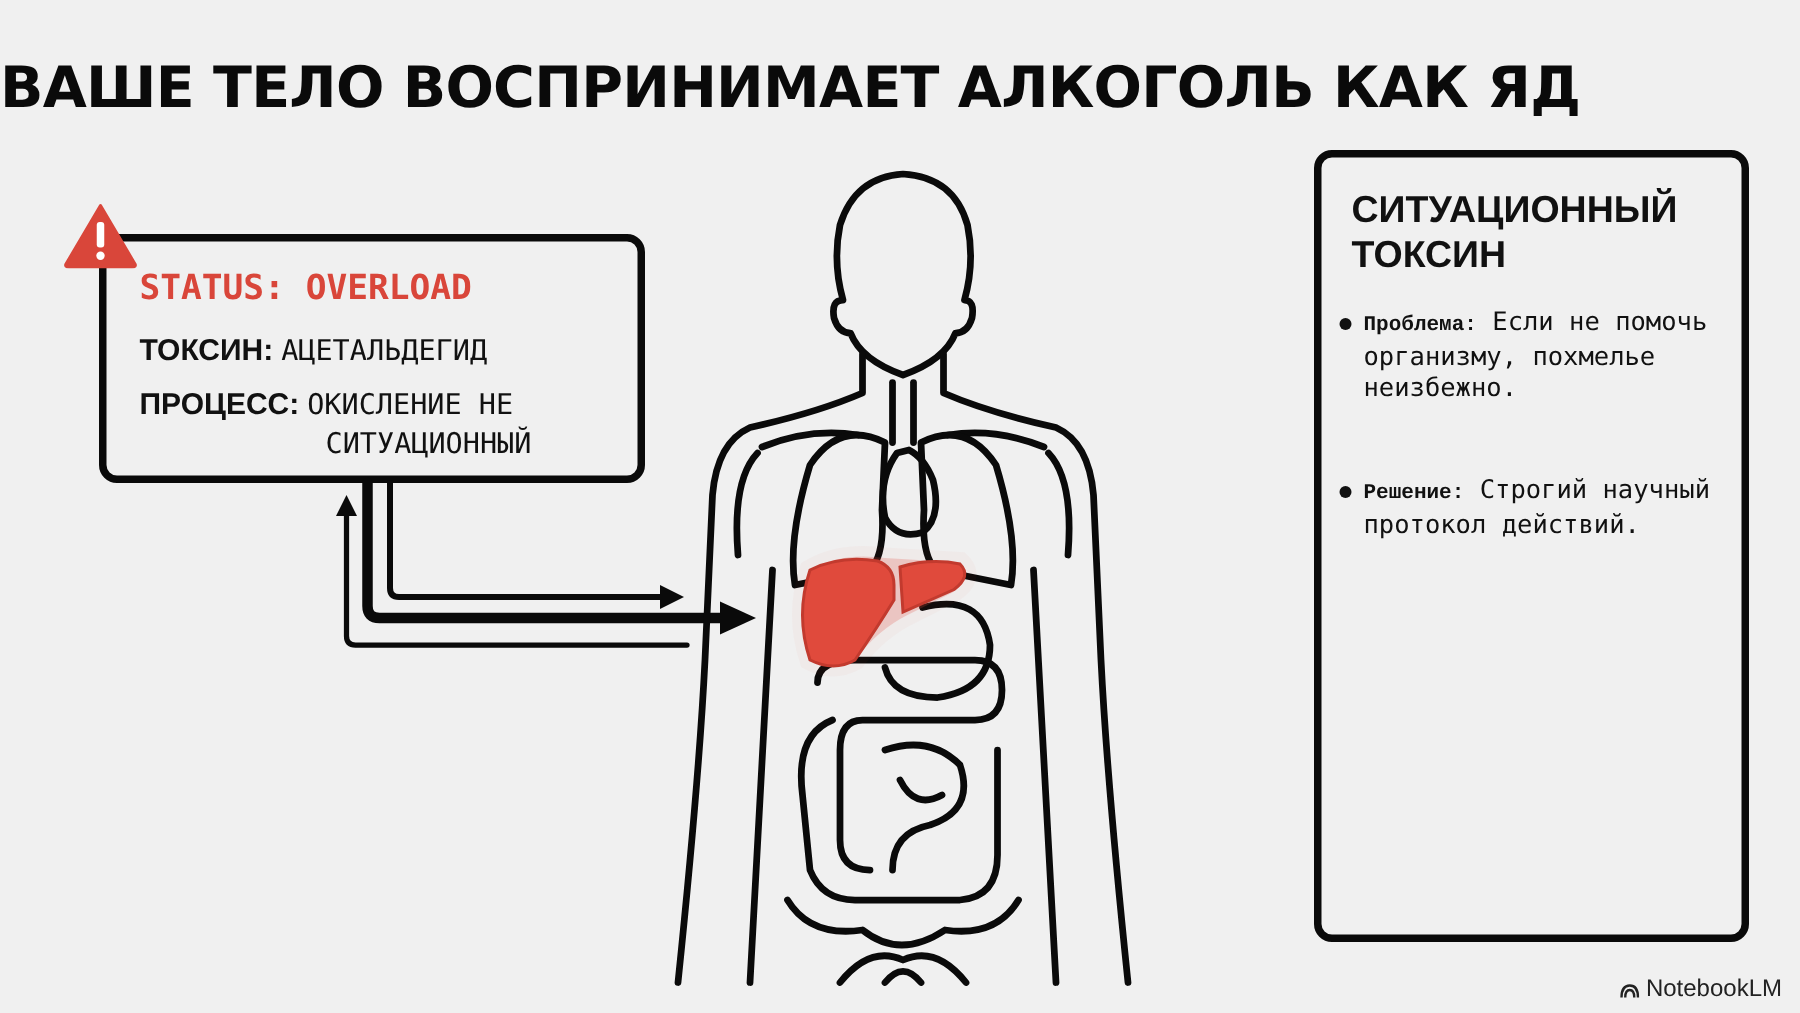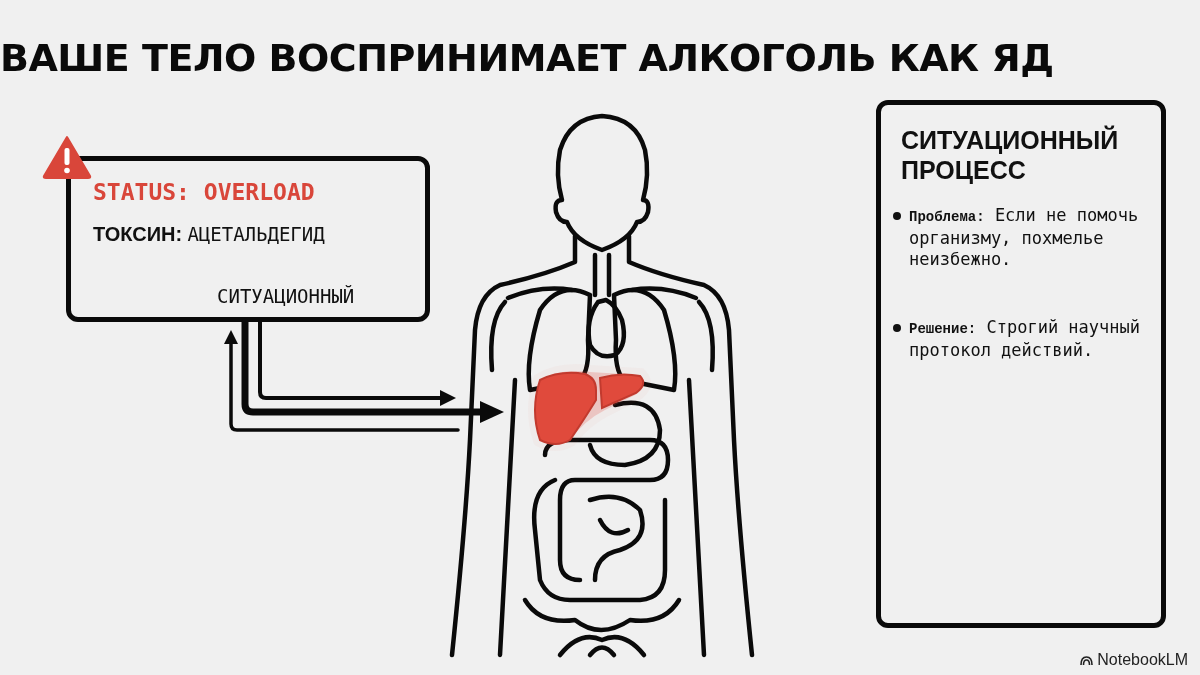--- a/index.html
+++ b/index.html
@@ -52,20 +52,24 @@
 <div class="title">ВАШЕ ТЕЛО ВОСПРИНИМАЕТ АЛКОГОЛЬ КАК ЯД</div>
 
 <div class="status-box">
   <div class="st-line st-status">
     <span>STATUS:</span>
     <span>OVERLOAD</span>
   </div>
   <div class="st-line st-row st-toxin">
     <span class="lbl">ТОКСИН:</span>
     <span class="val">АЦЕТАЛЬДЕГИД</span>
+  </div>
+  <div class="st-line st-row st-proc">
+    <span class="lbl">ПРОЦЕСС:</span>
+    <span class="val">ОКИСЛЕНИЕ НЕ</span>
   </div>
   <div class="st-line st-row st-proc2">
     <span class="val">СИТУАЦИОННЫЙ</span>
   </div>
 </div>
 
 <svg class="warn" viewBox="0 0 50 44">
   <path d="M25 2 L48 41 Q49 43 46 43 L4 43 Q1 43 2 41 Z" fill="#d9463a" stroke="#d9463a" stroke-linejoin="round" stroke-width="2"></path>
   <rect x="22.5" y="13" width="5" height="17" rx="2" fill="#fff"></rect>
   <circle cx="25" cy="35.5" r="2.8" fill="#fff"></circle>
@@ -119,21 +123,21 @@
   <g>
     <path d="M540 380 Q560 368 590 372 L640 375 Q650 385 635 395 L605 410 Q585 420 570 440 Q555 448 540 440 Q530 410 540 380 Z" fill="#e04a3c" opacity="0.25" stroke="#e04a3c" stroke-width="14" stroke-opacity="0.15"></path>
     <path d="M540 380 Q560 370 585 374 Q596 378 596 390 L596 400 Q585 418 570 440 Q556 448 540 440 Q530 410 540 380 Z" fill="#e04a3c" stroke="#c23a2e" stroke-width="2"></path>
     <path d="M600 378 Q620 372 640 376 Q648 384 636 393 L602 408 Z" fill="#e04a3c" stroke="#c23a2e" stroke-width="2"></path>
   </g>
 </svg>
 
 <div class="analysis">
   <div class="an-title">
     <div>СИТУАЦИОННЫЙ</div>
-    <div>ПРОЦЕСС</div>
+    <div>ТОКСИН</div>
   </div>
   <div class="bullet b1">
     <span class="dot"></span>
     <div class="txt">
       <span class="b">Проблема:</span>
       <span>Если не помочь организму, похмелье неизбежно.</span>
     </div>
   </div>
   <div class="bullet b2">
     <span class="dot"></span>

